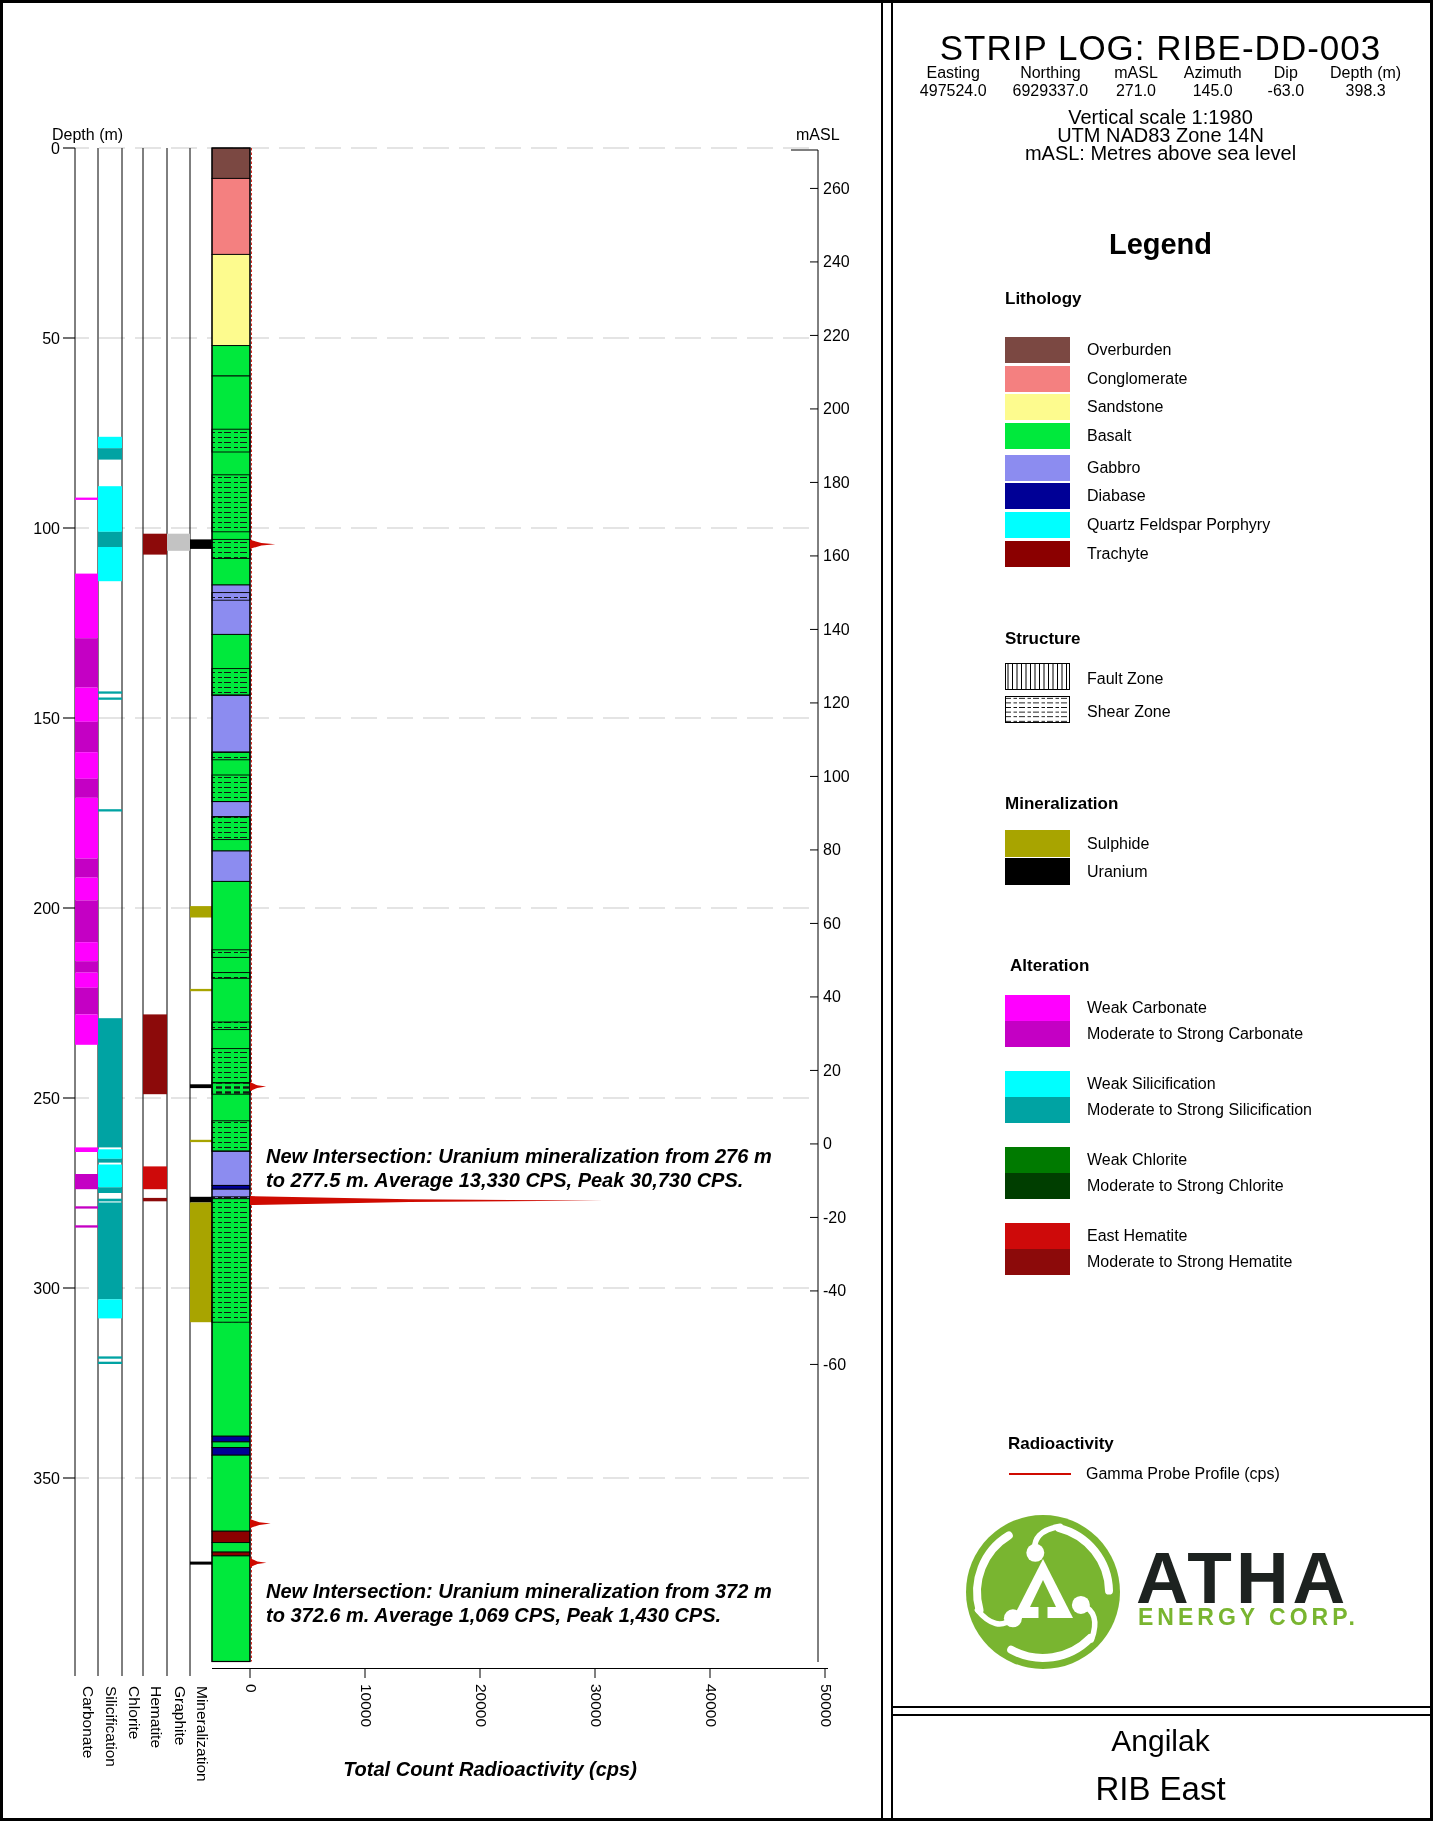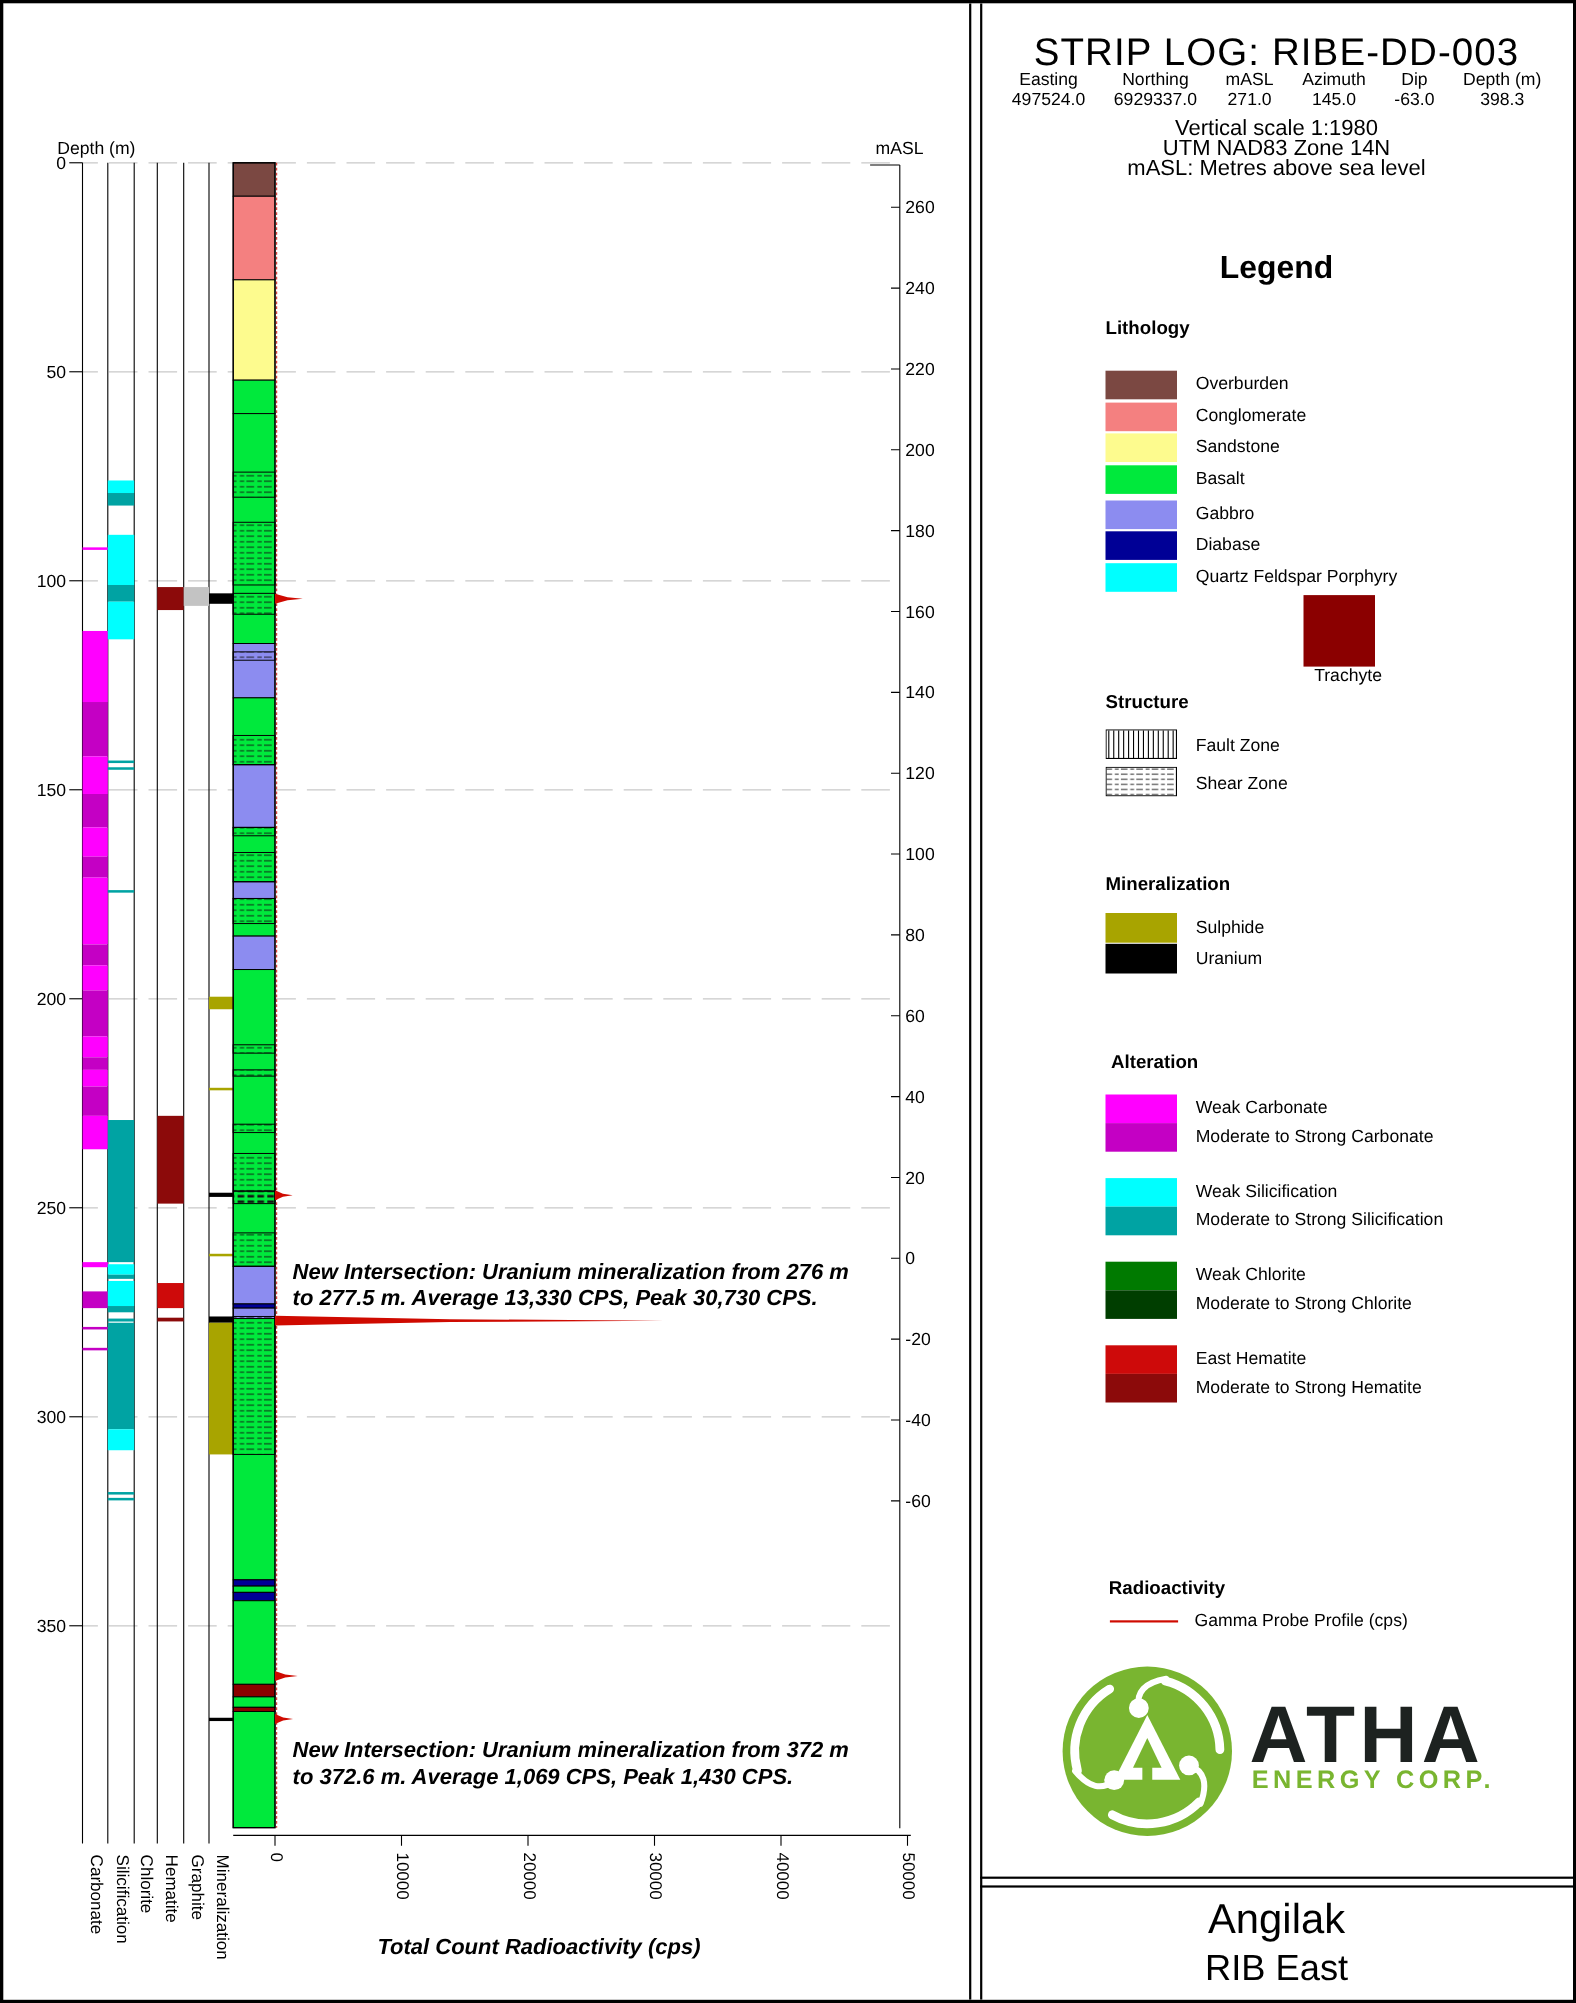--- a/index.html
+++ b/index.html
@@ -31,21 +31,21 @@
   .alt-labels{margin-left:17px;font-size:16px;}
   .alt-labels div{line-height:26px;white-space:nowrap;}
   #gamma-row{display:flex;align-items:center;height:20px;}
   #gamma-line{width:62px;height:2px;flex:0 0 62px;margin-left:4px;}
   #gamma-row .lab{margin-left:15px;font-size:16px;}
   #logo-svg{position:absolute;left:952px;top:1501px;}
   #atha-word{position:absolute;left:1133px;top:1533px;font-size:73px;font-weight:bold;letter-spacing:4px;}
   #atha-sub{position:absolute;left:1135px;top:1601px;font-size:23px;font-weight:bold;letter-spacing:4px;}
   .hline{position:absolute;left:888px;width:539px;height:2px;background:#000;}
   #footer-line-1{top:1703px;} #footer-line-2{top:1711px;}
-  #footer-project{top:1721px;font-size:38px;}
+  #footer-project{top:1721px;font-size:30px;}
   #footer-area{top:1767px;font-size:33px;}
 </style>
 </head>
 <body>
 
 <div class="page">
 
   <svg id="strip-svg" width="884" height="1824" viewBox="0 0 884 1824">
       <defs>
         <pattern id="shearPat" width="16" height="5" patternUnits="userSpaceOnUse">
@@ -335,21 +335,21 @@
           <div class="lab">Gabbro</div>
         </div>
         <div class="leg-row" style="margin-bottom: 2.6px;">
           <div class="sw" style="height: 26px; background: rgb(0, 0, 150);"></div>
           <div class="lab">Diabase</div>
         </div>
         <div class="leg-row" style="margin-bottom: 2.6px;">
           <div class="sw" style="height: 26px; background: rgb(0, 255, 255);"></div>
           <div class="lab">Quartz Feldspar Porphyry</div>
         </div>
-        <div class="leg-row" style="margin-bottom: 2.6px; flex-direction: column;">
+        <div class="leg-row" style="margin-bottom: 2.6px;">
           <div class="sw" style="height: 26px; background: rgb(139, 0, 0);"></div>
           <div class="lab">Trachyte</div>
         </div>
       </div>
   </div>
 
   <div class="legend-sec" id="sec-structure">
     <div class="sec-head">Structure</div>
     <div id="structure-items">
         <div class="leg-row" style="margin-bottom: 2px;">

